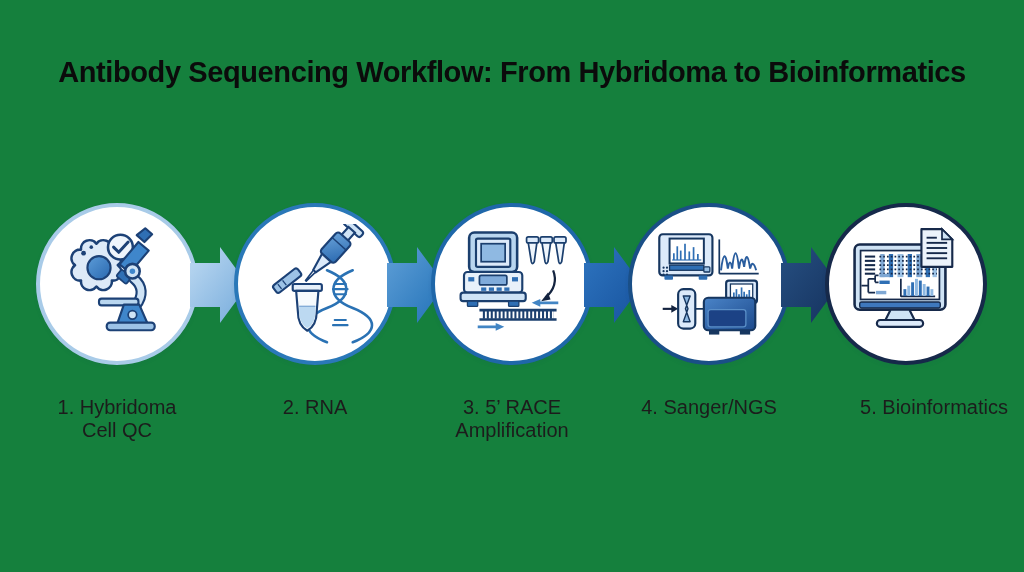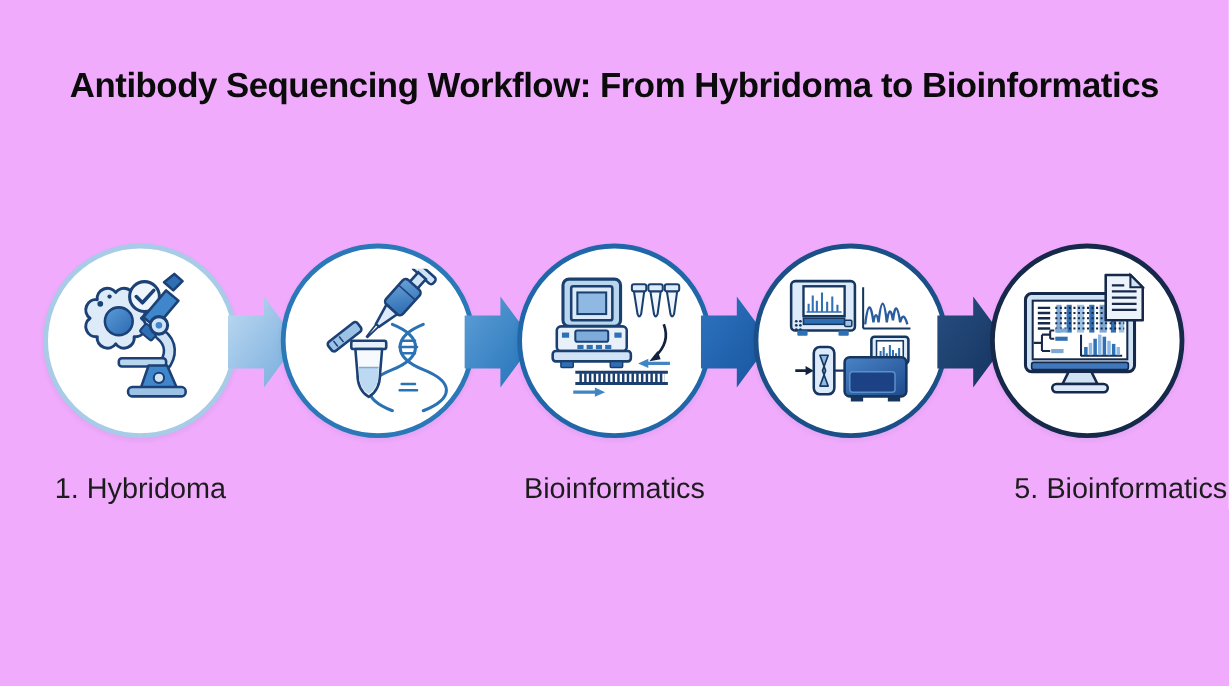--- a/index.html
+++ b/index.html
@@ -1,28 +1,28 @@
 <!DOCTYPE html>
 <html><head>
 <meta charset="utf-8">
 <style>
   html,body{margin:0;padding:0;}
   body{width:1024px;height:572px;background:#ffffff;overflow:hidden;
        font-family:"Liberation Sans", sans-serif;position:relative;}
-  .stage{position:absolute;inset:0;background:#f0abfc;}
+  .stage{position:absolute;inset:0;background:#15803d;}
   .title{position:absolute;top:56px;left:0;width:1024px;text-align:center;
          font-size:29px;font-weight:700;color:#0b0b0b;letter-spacing:-0.4px;}
   .circle{position:absolute;top:203px;width:162px;height:162px;border-radius:50%;
           box-sizing:border-box;border:4px solid #2a78b8;background:#ffffff;
           display:flex;align-items:center;justify-content:center;
           box-shadow:0 2px 4px rgba(30,60,100,0.07);}
   .circle svg{display:block;}
   .flow-arrow{position:absolute;top:241px;width:58px;height:88px;}
   .caption{position:absolute;top:396px;width:220px;text-align:center;
-           font-size:24px;line-height:23px;color:#1c1c1c;}
+           font-size:20px;line-height:23px;color:#1c1c1c;}
   .caption span{display:block;}
 </style>
 </head>
 <body>
 
 <div class="stage">
 
   <div class="title">Antibody Sequencing Workflow: From Hybridoma to Bioinformatics</div>
 
   <div class="circle" style="left: 36px; border-color: rgb(168, 203, 232);">
@@ -301,25 +301,29 @@
           <line x1="94" y1="22" x2="118" y2="22"></line>
         <line x1="94" y1="28" x2="118" y2="28"></line>
           <line x1="94" y1="34" x2="118" y2="34"></line>
         <line x1="94" y1="40" x2="118" y2="40"></line>
       </g>
     </svg>
   </div>
 
   <div class="caption" style="left:7px;">
     <span>1. Hybridoma</span>
+    <span>Cell QC</span>
   </div>
   <div class="caption" style="left:205px;">
+    <span>2. RNA</span>
   </div>
   <div class="caption" style="left:402px;">
-    <span>Bioinformatics</span>
+    <span>3. 5’ RACE</span>
+    <span>Amplification</span>
   </div>
   <div class="caption" style="left:599px;">
+    <span>4. Sanger/NGS</span>
   </div>
   <div class="caption" style="left:824px;">
     <span>5. Bioinformatics</span>
   </div>
 
 </div>
 
 </body></html>

